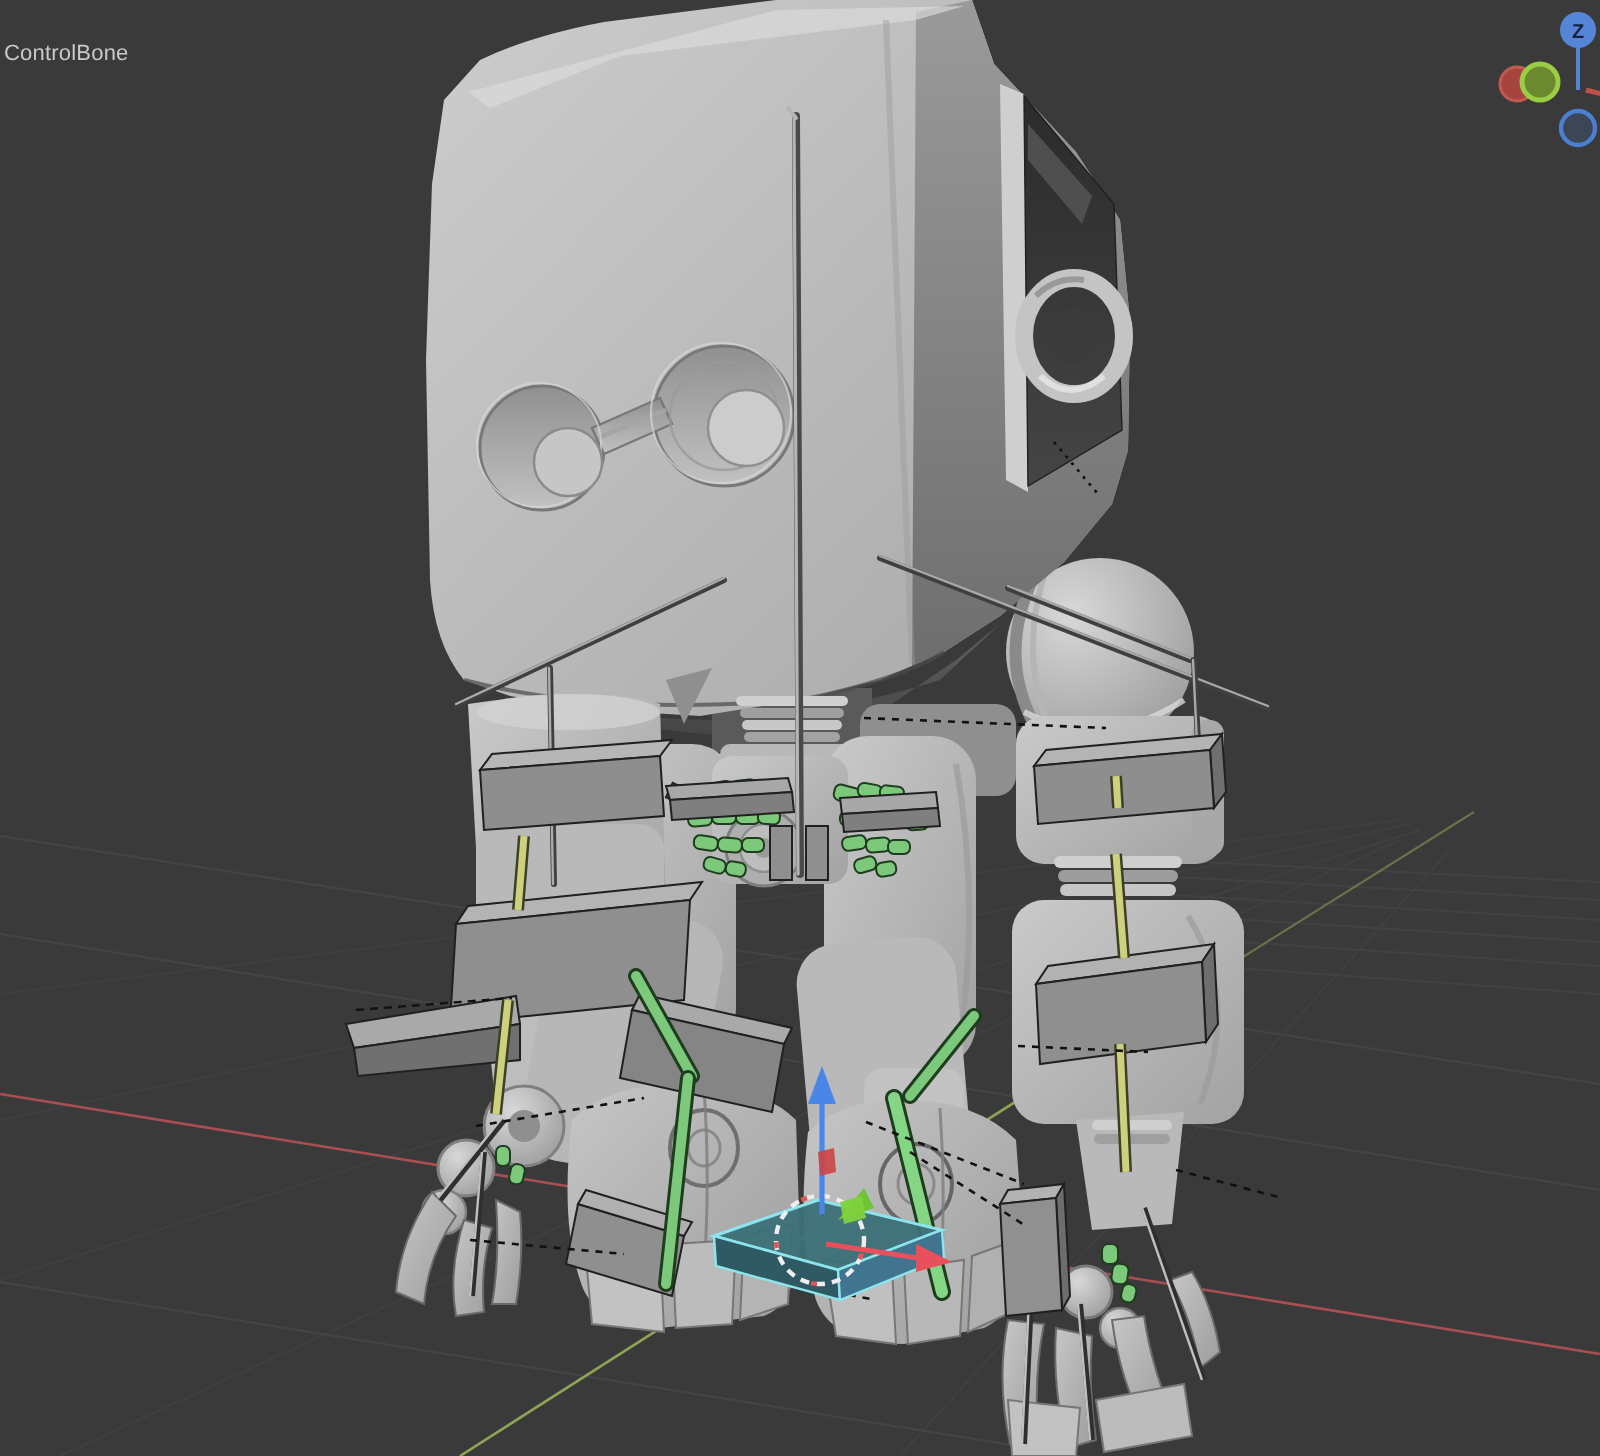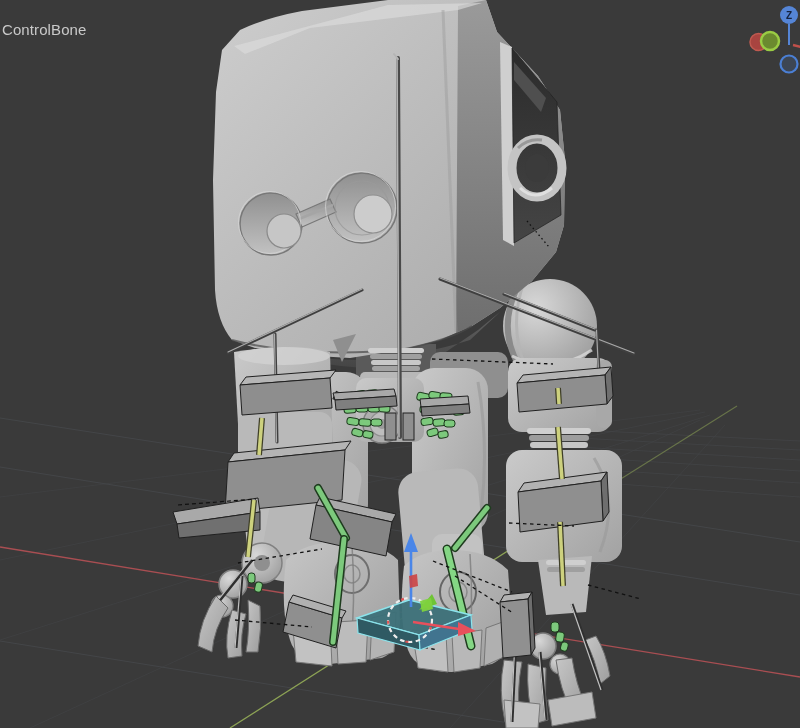--- a/index.html
+++ b/index.html
@@ -1,19 +1,19 @@
 <!DOCTYPE html>
 <html><head>
 <meta charset="utf-8">
 <style>
   html,body{margin:0;padding:0;width:800px;height:728px;overflow:hidden;background:#3a3a3a;
     font-family:"Liberation Sans",sans-serif;}
   #viewport{position:relative;width:800px;height:728px;}
   #scene{position:absolute;left:0;top:0;}
-  #tl-label{position:absolute;left:2px;top:21px;font-size:15px;color:#c9c9c9;
+  #tl-label{position:absolute;left:2px;top:21px;font-size:11px;color:#c9c9c9;
     letter-spacing:.1px;user-select:none;}
 </style>
 </head>
 <body>
 
 <div id="viewport">
 <div id="tl-label">ControlBone</div>
 
 <svg id="scene" width="800" height="728" viewBox="0 0 800 728">
 <defs>

